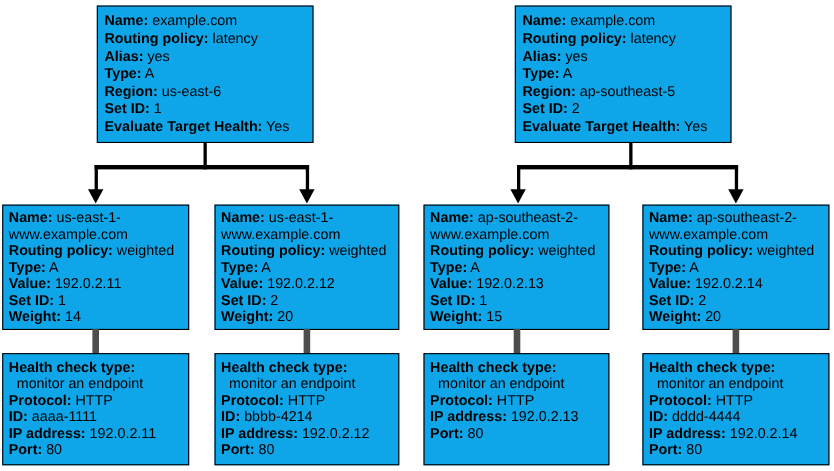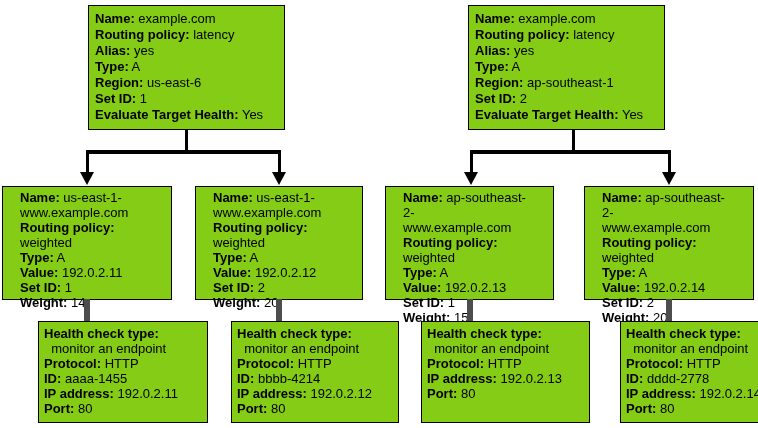--- a/index.html
+++ b/index.html
@@ -8,30 +8,30 @@
     width:758px;height:428px;
     background:#ffffff;
     font-family:"Liberation Sans","DejaVu Sans",sans-serif;
     color:#000;
     overflow:hidden;
   }
   .box{
     position:absolute;
     box-sizing:border-box;
     border:1.5px solid #000;
-    background:#84cc16;
+    background:#0ea5e9;
     font-size:13px;
   }
   .box .line{white-space:pre-wrap;}
   .box b{font-weight:700;}
   .lg{padding:5px 6px;}
   .lg .line{line-height:16px;}
-  .md{padding:3px 17px;}
+  .md{padding:3px 5px;}
   .md .line{line-height:15px;}
-  .sm{padding:4px 5px;margin-left:36px;}
+  .sm{padding:4px 5px;}
   .sm .line{line-height:15px;}
   .stem,.bar,.astem{position:absolute;background:#000;}
   .arrow{
     position:absolute;width:0;height:0;
     border-left:7.5px solid transparent;
     border-right:7.5px solid transparent;
     border-top:13px solid #000;
   }
   .hlink{position:absolute;width:6px;height:22px;background:#4d4d4d;}
 </style>
@@ -47,21 +47,21 @@
       <div class="line"><b>Type:</b><span> A</span></div>
       <div class="line"><b>Region:</b><span> us-east-6</span></div>
       <div class="line"><b>Set ID:</b><span> 1</span></div>
       <div class="line"><b>Evaluate Target Health:</b><span> Yes</span></div>
     </div>
   <div class="box lg" style="left:468px;top:5px;width:197px;height:125px">
       <div class="line"><b>Name:</b><span> example.com</span></div>
       <div class="line"><b>Routing policy:</b><span> latency</span></div>
       <div class="line"><b>Alias:</b><span> yes</span></div>
       <div class="line"><b>Type:</b><span> A</span></div>
-      <div class="line"><b>Region:</b><span> ap-southeast-1</span></div>
+      <div class="line"><b>Region:</b><span> ap-southeast-5</span></div>
       <div class="line"><b>Set ID:</b><span> 2</span></div>
       <div class="line"><b>Evaluate Target Health:</b><span> Yes</span></div>
     </div>
 
   <div class="stem" style="left:184.5px;top:130px;width:3px;height:24px"></div>
   <div class="bar" style="left:85.5px;top:150px;width:195px;height:4px"></div>
   <div class="astem" style="left:85.5px;top:150px;width:3px;height:26px"></div>
   <div class="astem" style="left:277.5px;top:150px;width:3px;height:26px"></div>
   <div class="arrow" style="left:79.5px;top:172px"></div>
   <div class="arrow" style="left:271.5px;top:172px"></div>
@@ -112,21 +112,21 @@
 
   <div class="hlink" style="left:84px;top:299px"></div>
   <div class="hlink" style="left:276px;top:299px"></div>
   <div class="hlink" style="left:467px;top:299px"></div>
   <div class="hlink" style="left:666px;top:299px"></div>
 
   <div class="box sm" style="left:2px;top:321px;width:170px;height:102px">
       <div class="line"><b>Health check type:</b></div>
       <div class="line"><span>  monitor an endpoint</span></div>
       <div class="line"><b>Protocol:</b><span> HTTP</span></div>
-      <div class="line"><b>ID:</b><span> aaaa-1455</span></div>
+      <div class="line"><b>ID:</b><span> aaaa-1111</span></div>
       <div class="line"><b>IP address:</b><span> 192.0.2.11</span></div>
       <div class="line"><b>Port:</b><span> 80</span></div>
     </div>
   <div class="box sm" style="left:195px;top:321px;width:168px;height:102px">
       <div class="line"><b>Health check type:</b></div>
       <div class="line"><span>  monitor an endpoint</span></div>
       <div class="line"><b>Protocol:</b><span> HTTP</span></div>
       <div class="line"><b>ID:</b><span> bbbb-4214</span></div>
       <div class="line"><b>IP address:</b><span> 192.0.2.12</span></div>
       <div class="line"><b>Port:</b><span> 80</span></div>
@@ -135,18 +135,18 @@
       <div class="line"><b>Health check type:</b></div>
       <div class="line"><span>  monitor an endpoint</span></div>
       <div class="line"><b>Protocol:</b><span> HTTP</span></div>
       <div class="line"><b>IP address:</b><span> 192.0.2.13</span></div>
       <div class="line"><b>Port:</b><span> 80</span></div>
     </div>
   <div class="box sm" style="left:584px;top:321px;width:170px;height:102px">
       <div class="line"><b>Health check type:</b></div>
       <div class="line"><span>  monitor an endpoint</span></div>
       <div class="line"><b>Protocol:</b><span> HTTP</span></div>
-      <div class="line"><b>ID:</b><span> dddd-2778</span></div>
+      <div class="line"><b>ID:</b><span> dddd-4444</span></div>
       <div class="line"><b>IP address:</b><span> 192.0.2.14</span></div>
       <div class="line"><b>Port:</b><span> 80</span></div>
     </div>
 
 </div>
 
 </body></html>

